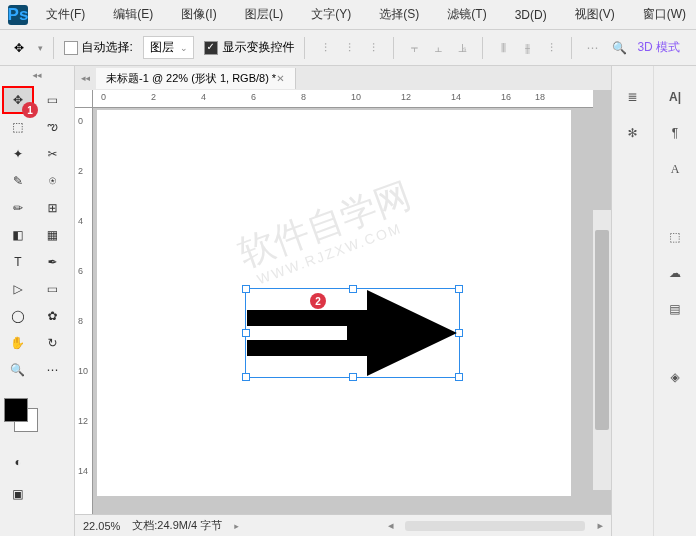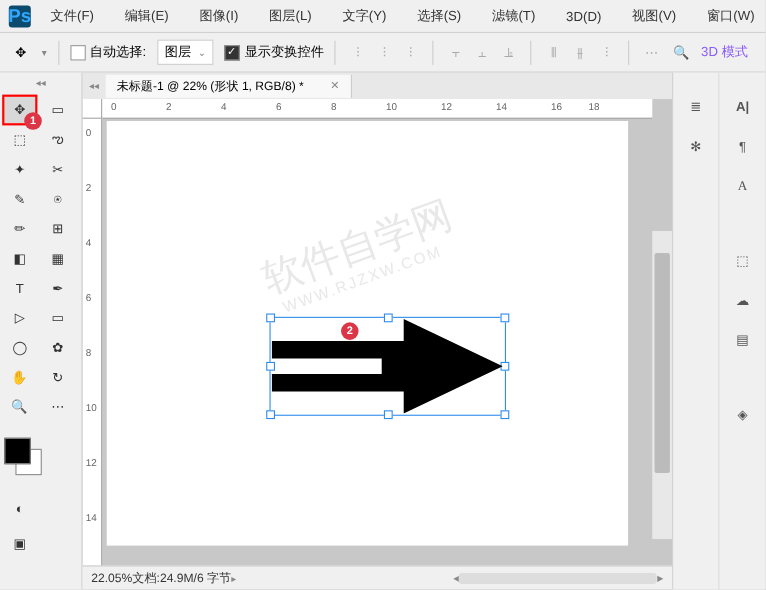--- a/index.html
+++ b/index.html
@@ -33,37 +33,37 @@
   .tool.active { background: #d8d8d8; }
   .tool.highlighted { outline: 2px solid red; }
   .badge-red { position: absolute; width: 16px; height: 16px; background: #dc3545; color: white; border-radius: 50%; font-size: 10px; display: flex; align-items: center; justify-content: center; font-weight: bold; }
   .color-swatches { display: flex; gap: 2px; padding: 4px; margin-top: 8px; position: relative; }
   .swatch-fg { width: 24px; height: 24px; background: black; border: 1px solid #888; position: relative; z-index: 2; }
   .swatch-bg { width: 24px; height: 24px; background: white; border: 1px solid #888; position: absolute; left: 14px; top: 14px; }
   
   .doc-area { flex: 1; display: flex; flex-direction: column; background: #ccc; }
   .tab-bar { height: 24px; background: #e8e8e8; display: flex; align-items: center; }
   .tab-collapse { padding: 0 6px; color: #888; font-size: 9px; }
-  .doc-tab { background: #f8f8f8; padding: 3px 10px; display: flex; align-items: center; gap: 24px; border-right: 1px solid #ccc; font-size: 11px; }
+  .doc-tab { background: #f8f8f8; padding: 3px 10px; display: flex; align-items: center; gap: 0; border-right: 1px solid #ccc; font-size: 11px; }
   .close-x { color: #888; font-size: 10px; }
   
   .canvas-wrap { flex: 1; position: relative; background: #c8c8c8; overflow: hidden; }
   .ruler-h { position: absolute; top: 0; left: 18px; right: 18px; height: 18px; background: white; border-bottom: 1px solid #999; }
   .tick-h { position: absolute; font-size: 9px; color: #666; top: 2px; }
   .ruler-v { position: absolute; top: 18px; left: 0; width: 18px; bottom: 0; background: white; border-right: 1px solid #999; }
   .tick-v { position: absolute; font-size: 9px; color: #666; left: 3px; }
   .ruler-corner { position: absolute; top: 0; left: 0; width: 18px; height: 18px; background: white; border-right: 1px solid #999; border-bottom: 1px solid #999; }
   
   .canvas { position: absolute; top: 20px; left: 22px; right: 40px; bottom: 40px; background: white; }
   .selection-box { position: absolute; border: 1px solid #2d8ceb; }
   .sel-handle { position: absolute; width: 8px; height: 8px; background: white; border: 1px solid #2d8ceb; }
   .vscroll { position: absolute; top: 18px; right: 0; width: 18px; height: 280px; background: #e8e8e8; top: 120px; }
   .vscroll-thumb { width: 14px; height: 200px; background: #bbb; margin: 2px; border-radius: 2px; margin-top: 20px; }
   
-  .status-bar { height: 22px; background: #f0f0f0; display: flex; align-items: center; padding: 0 8px; gap: 0; font-size: 11px; color: #333; border-top: 1px solid #ccc; position: absolute; bottom: 0; left: 75px; right: 85px; }
+  .status-bar { height: 22px; background: #f0f0f0; display: flex; align-items: center; padding: 0 8px; gap: 12px; font-size: 11px; color: #333; border-top: 1px solid #ccc; position: absolute; bottom: 0; left: 75px; right: 85px; }
   
   .right-panel { width: 85px; background: #f0f0f0; border-left: 1px solid #d0d0d0; display: flex; }
   .right-col-a { width: 42px; display: flex; flex-direction: column; align-items: center; padding-top: 20px; gap: 14px; border-right: 1px solid #ddd; }
   .right-col-b { width: 42px; display: flex; flex-direction: column; align-items: center; padding-top: 20px; gap: 14px; }
   .panel-icon { width: 22px; height: 22px; color: #555; display: flex; align-items: center; justify-content: center; }
   .panel-gap { height: 18px; }
   
   .watermark { position: absolute; font-size: 36px; color: #e8e8e8; font-weight: 300; transform: rotate(-20deg); pointer-events: none; z-index: 1; }
 </style>
 </head>
@@ -252,19 +252,19 @@
       <div class="panel-icon">☁</div>
       <div class="panel-icon">▤</div>
       <div class="panel-gap"></div>
       <div class="panel-icon">◈</div>
     </div>
   </div>
 </div>
 
 <div class="status-bar">
   <span>22.05%</span>
-  <span>文档:24.9M/6 字节</span>
+  <span>文档:24.9M/4 字节</span>
   <span style="color:#888;font-size:9px">▸</span>
   <div style="flex:1"></div>
   <span style="color:#888">◂</span>
   <div style="width:180px;height:10px;background:#ddd;border-radius:3px"></div>
   <span style="color:#888">▸</span>
 </div>
 
 </body></html>

